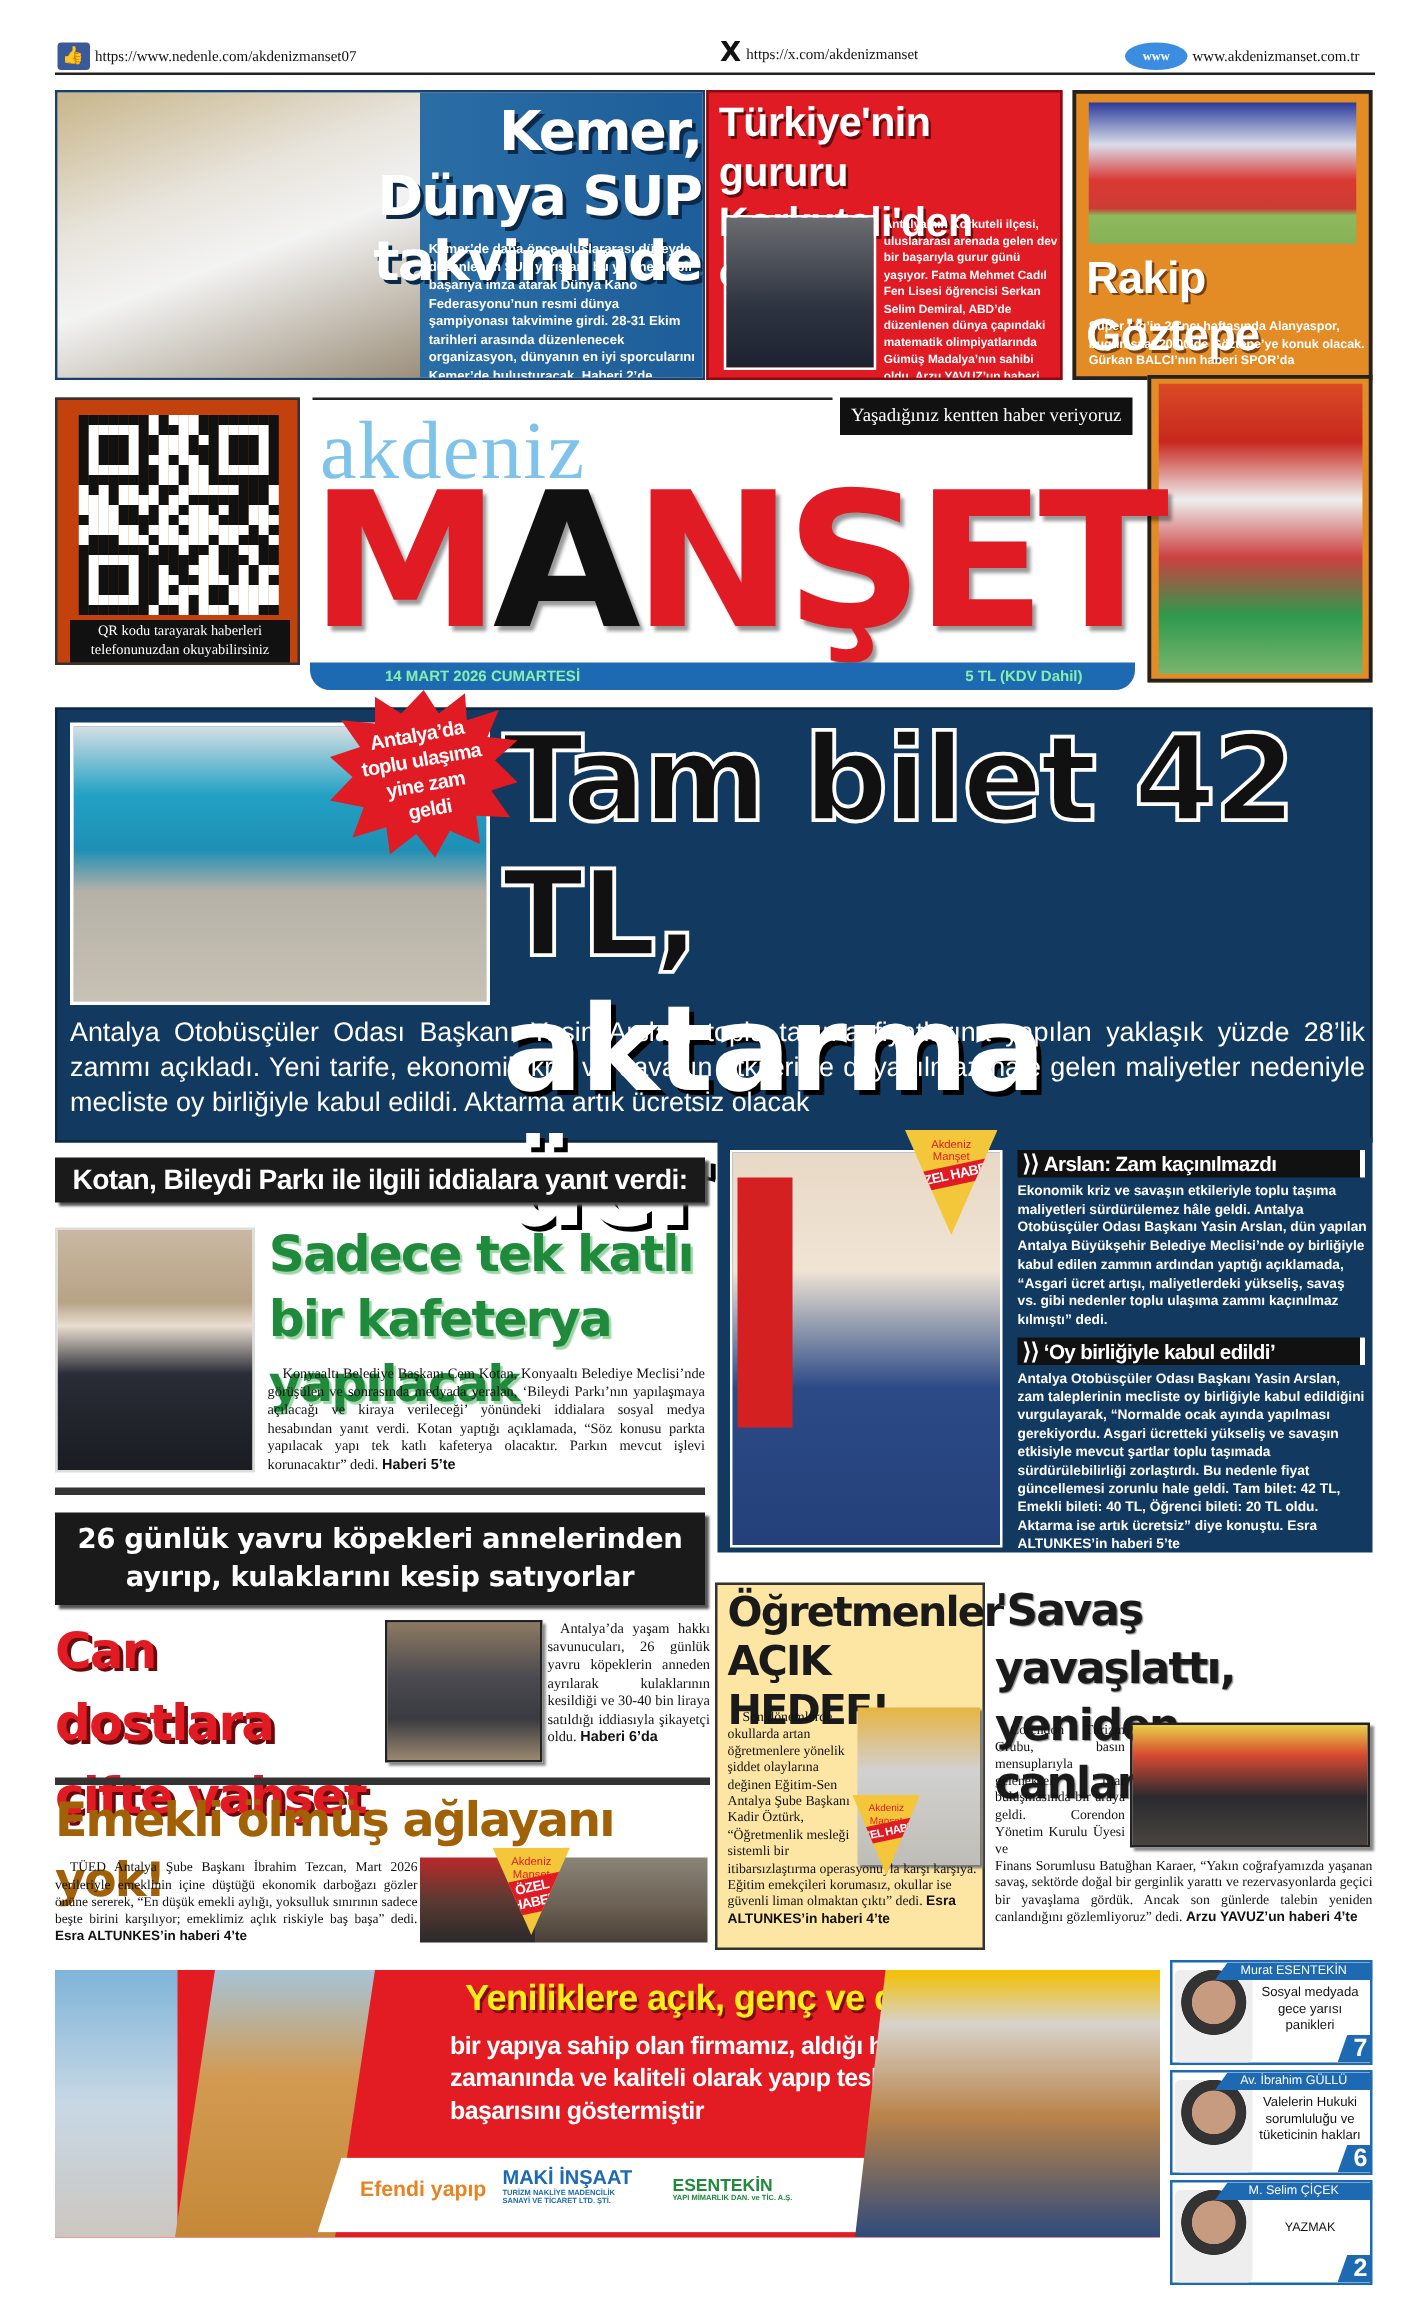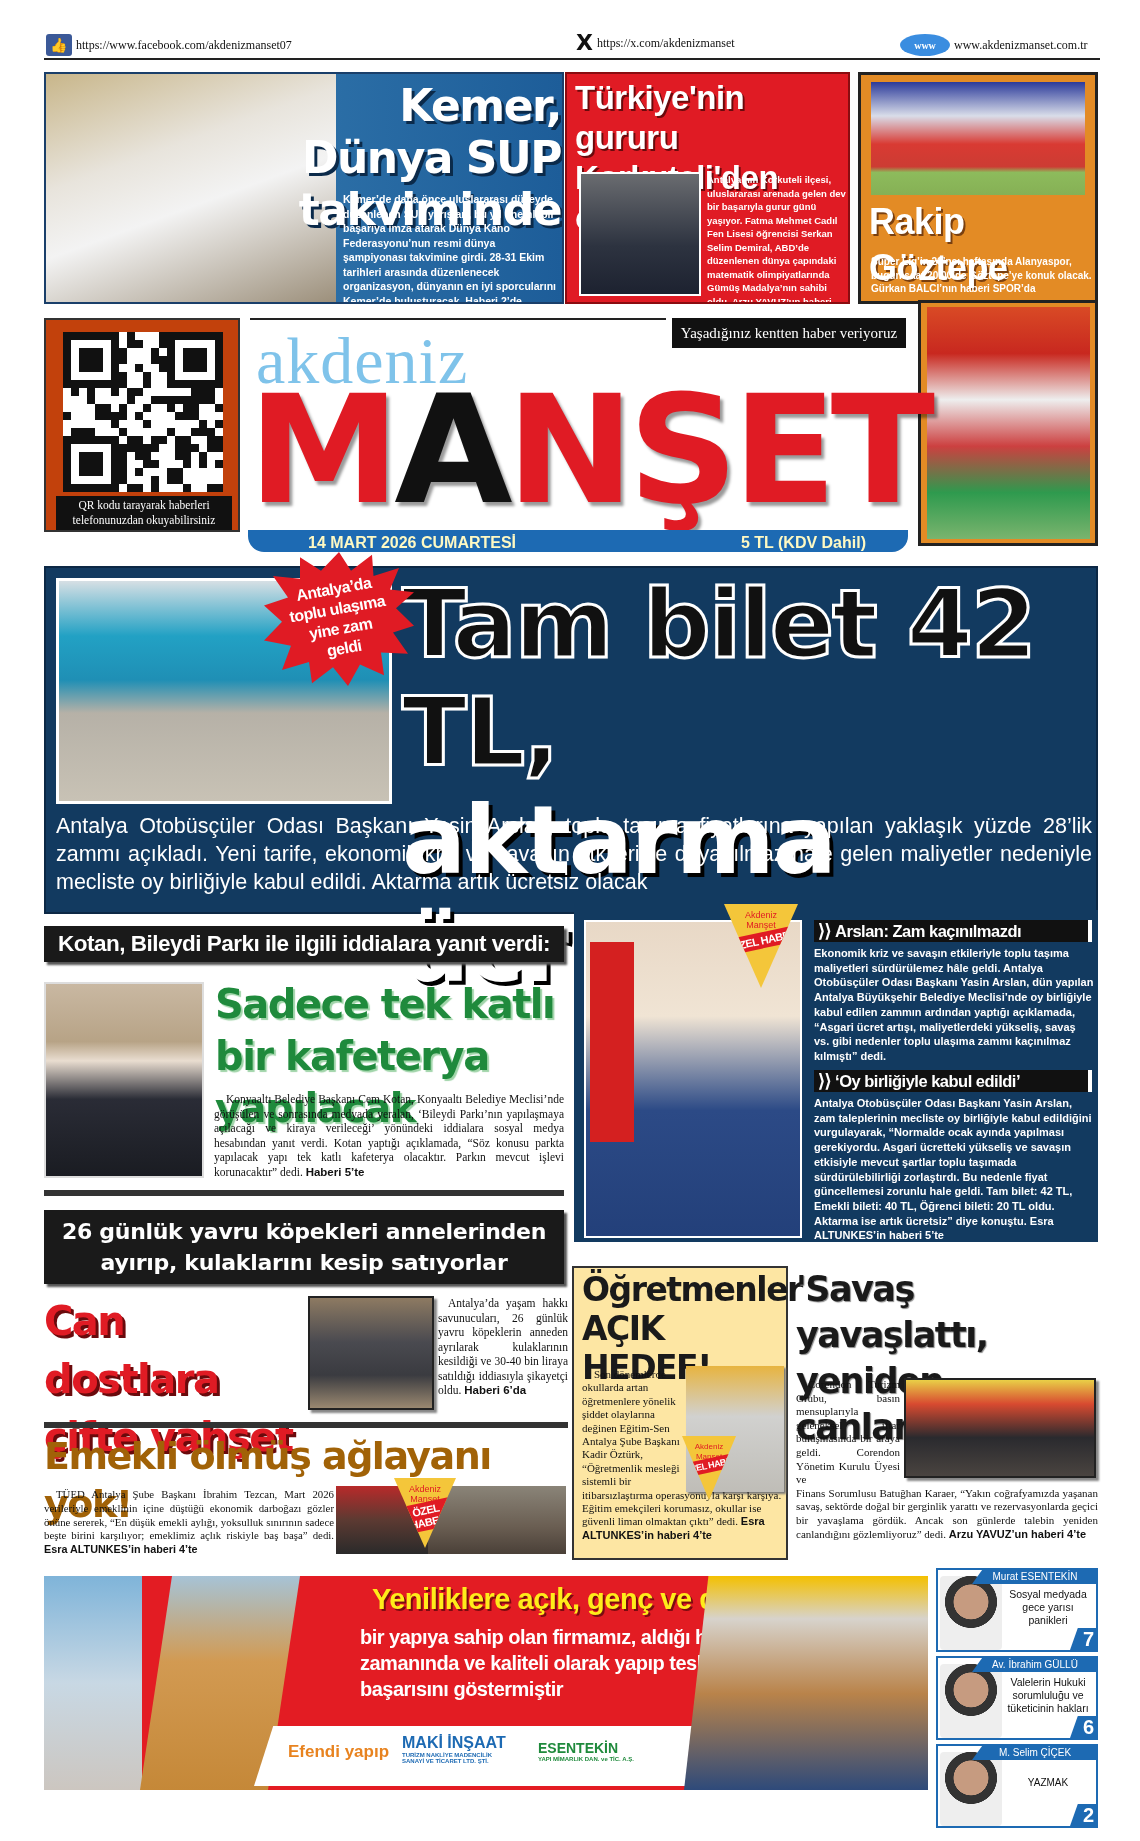--- a/index.html
+++ b/index.html
@@ -31,21 +31,21 @@
 
 .qr{left:44px;top:318px;width:196px;height:214px;border:2px solid #333;background:#c2410c}
 .qrgrid{position:absolute;left:17px;top:12px;width:160px;height:160px;display:grid;grid-template-columns:repeat(20,8px);grid-template-rows:repeat(20,8px)}
 .qrgrid span{display:block}
 .qrcap{position:absolute;left:10px;top:176px;width:176px;background:#111;color:#fff;font-family:"Liberation Serif",serif;font-size:11.5px;line-height:15px;text-align:center;padding:2px 0}
 .slogan{left:672px;top:318px;width:234px;height:30px;background:#111;color:#fff;font-family:"Liberation Serif",serif;font-size:15px;line-height:30px;text-align:center}
 .mastline{left:250px;top:318px;width:416px;height:2px;background:#222}
 .akdeniz{left:256px;top:326px;font-family:"Liberation Serif",serif;font-size:66px;color:#7fc3ea;line-height:70px;letter-spacing:1px}
 .manset{left:248px;top:380px;font-family:"DejaVu Sans",sans-serif;font-weight:bold;font-size:150px;line-height:140px;color:#e01b24;letter-spacing:-6px;transform:scaleX(1.02);transform-origin:left;text-shadow:3px 4px 3px rgba(0,0,0,.4)}
 .manset .blk{color:#111}
-.datebar{left:248px;top:530px;width:660px;height:22px;background:#1d6ab3;border-radius:0 0 16px 16px;color:#fef9c3;font-size:16px;font-weight:bold}
+.datebar{left:248px;top:530px;width:660px;height:22px;background:#1d6ab3;border-radius:0 0 16px 16px;color:#86efac;font-size:12px;font-weight:bold}
 .datebar .d{position:absolute;left:60px;top:4px}
 .datebar .p{position:absolute;right:42px;top:4px}
 
 .lead{left:44px;top:566px;width:1054px;height:348px;background:#123a60;border:2px solid #0c2845}
 .lead .photo{left:10px;top:10px;width:336px;height:226px;background:linear-gradient(180deg,#d6dfe4 0%,#22a1c4 25%,#1f8fb5 45%,#b6b1a7 60%,#c8c2b5 100%);border:3px solid #fff}
 .lead h1{position:absolute;left:356px;top:2px;width:690px;color:#fff;font-size:95px;line-height:108px;text-align:left;text-shadow:4px 4px 0 #000;letter-spacing:-2px}
 .lead h1 .l1{color:#111;-webkit-text-stroke:3px #fff;text-shadow:none}
 .lead p{position:absolute;left:10px;top:244px;width:1036px;color:#fff;font-size:21.5px;line-height:28px;text-align:justify}
 .burst{left:264px;top:552px;width:150px;height:134px;background:#e01b24;clip-path:polygon(50% 0,58% 14%,72% 2%,73% 18%,90% 12%,84% 28%,100% 30%,88% 42%,100% 55%,86% 60%,96% 76%,78% 75%,80% 92%,64% 84%,56% 100%,46% 86%,32% 98%,30% 82%,12% 88%,18% 70%,0 66%,12% 52%,0 40%,16% 34%,6% 18%,24% 20%,24% 4%,38% 14%);display:flex;align-items:center;justify-content:center;z-index:3}
 .burst span{color:#fff;font-size:16px;line-height:20px;font-weight:bold;text-align:center;transform:rotate(-10deg);width:100px}
@@ -100,21 +100,21 @@
 .col .face{position:absolute;left:2px;top:6px;width:62px;height:74px;background:radial-gradient(circle at 50% 35%,#c69b80 0 30%,#333 31% 45%,#eee 46%);border-radius:4px}
 .col .title{position:absolute;left:64px;top:18px;width:92px;font-size:10.5px;line-height:13px;text-align:center}
 .col .page{position:absolute;right:0;bottom:0;width:26px;height:22px;background:#1d6ab3;color:#fff;font-size:20px;font-weight:bold;line-height:22px;text-align:right;padding-right:2px;clip-path:polygon(30% 0,100% 0,100% 100%,0 100%)}
 </style>
 </head>
 <body>
 
 <div class="abs topbar">
   <div class="link" style="left:2px;top:-4px">
     <span class="fbicon">👍</span>
-    <span>https://www.facebook.com/akdenizmanset07</span>
+    <span>https://www.nedenle.com/akdenizmanset07</span>
   </div>
   <div class="link" style="left:532px;top:-4px">
     <span class="xicon">X</span>
     <span>https://x.com/akdenizmanset</span>
   </div>
   <div class="link" style="left:856px;top:-4px">
     <span class="wwwicon">www</span>
     <span>www.akdenizmanset.com.tr</span>
   </div>
 </div>

